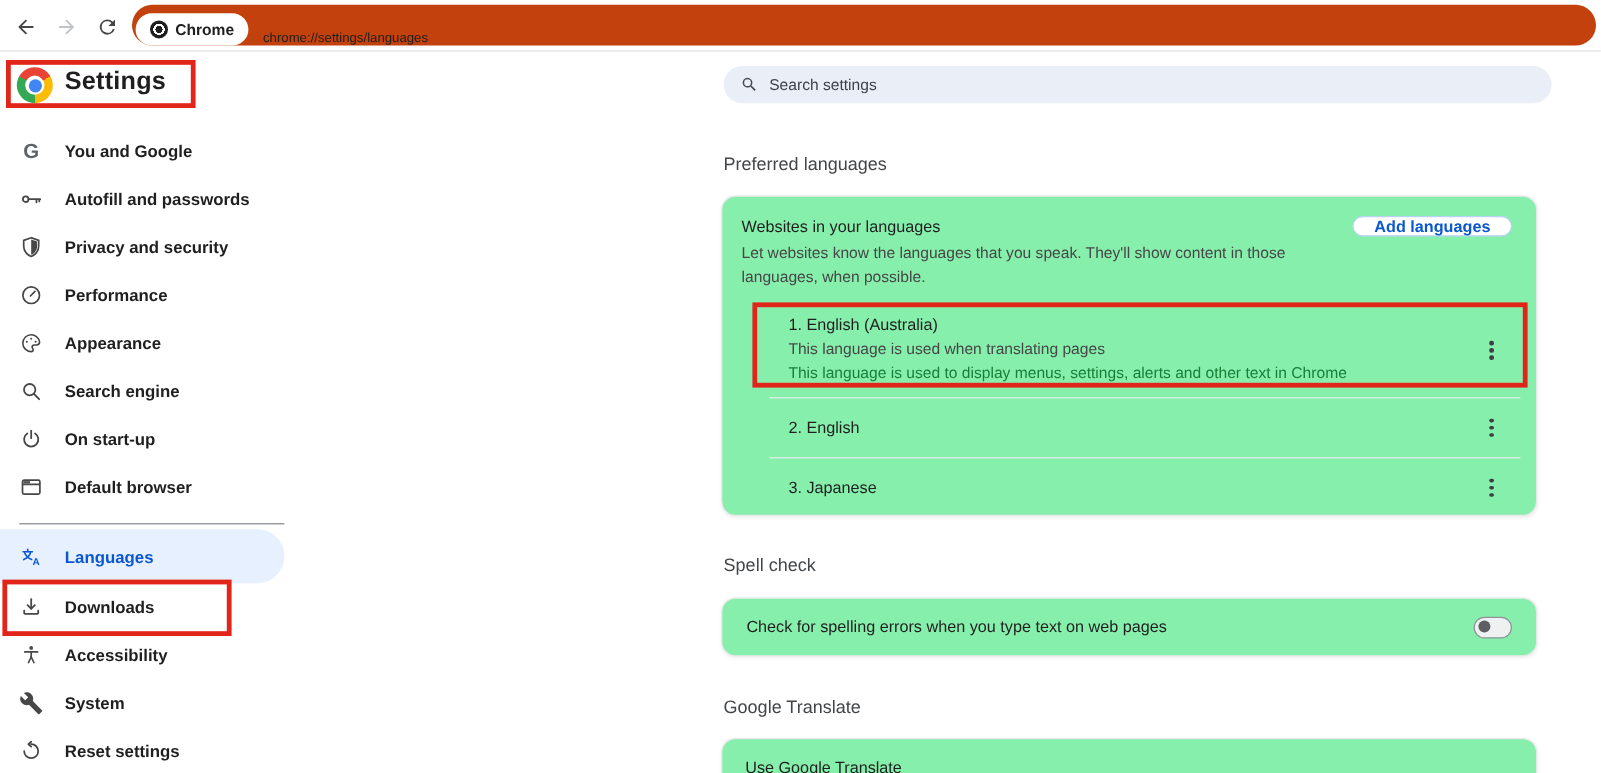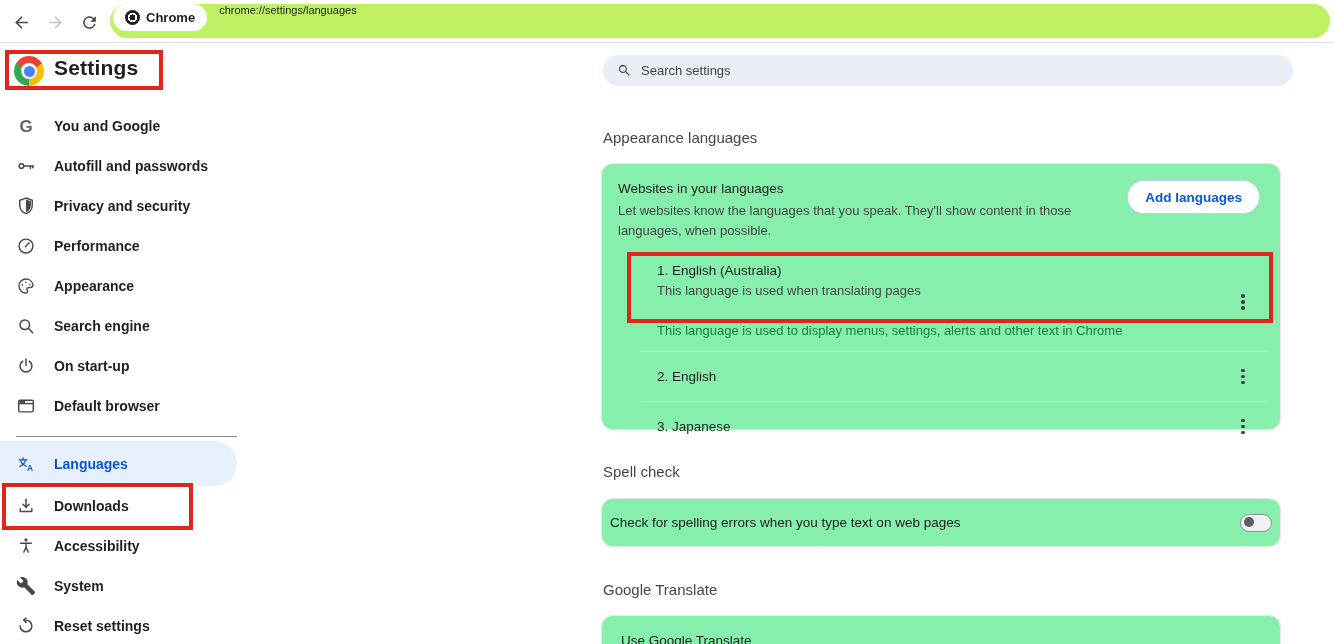--- a/index.html
+++ b/index.html
@@ -7,21 +7,21 @@
     font-family:"Liberation Sans", sans-serif; color:#1f1f1f; }
 
   
   .topbar { position:absolute; left:0; top:0; right:0; height:43px; background:#fff;
     border-bottom:1px solid #dfe2e6; z-index:5; }
   .navbtn { position:absolute; top:9px; width:26px; height:26px; display:flex;
     align-items:center; justify-content:center; border:none; background:transparent; cursor:pointer; }
   .navbtn svg { width:19px; height:19px; }
   .btn-back { left:8px; } .btn-fwd { left:42px; } .btn-reload { left:76px; }
   .omnibox { position:absolute; left:110px; right:4px; top:4px; height:34px;
-    background:#bef264; border-radius:17px; display:flex; align-items:flex-start; }
+    background:#c2410c; border-radius:17px; display:flex; align-items:flex-end; }
   .chip { display:flex; align-items:center; gap:6px; height:27px; background:#fff;
     border-radius:14px; padding:0 12px; margin-left:3px; border:none; cursor:pointer;
     font-family:inherit; }
   .chip-logo { width:15px; height:15px; border-radius:50%;
     background:radial-gradient(circle at center, #1f1f1f 0 3px, #fff 3px 4.7px, #1f1f1f 4.7px 8px); }
   .chip-label { font-size:13px; font-weight:700; color:#1f1f1f; }
   .url { margin-left:12px; font-size:11px; color:#1f1f1f; }
 
   
   .sidebar { position:absolute; left:0; top:44px; width:248px; bottom:0; background:#fff; }
@@ -51,36 +51,36 @@
   .searchbar input { border:none; outline:none; background:transparent; margin-left:9px;
     font-family:inherit; font-size:13px; color:#14532d; width:560px; }
   .searchbar input::placeholder { color:#3f4347; opacity:1; }
 
   .sec-heading { position:absolute; left:603px; font-size:15px; color:#434649; }
   .h-preferred { top:129px; } .h-spell { top:463px; } .h-translate { top:581px; }
 
   .card { position:absolute; left:601px; width:680px; background:#86efac; border:1px solid #e6e8ec;
     border-radius:12px; box-shadow:0 1px 3px rgba(0,0,0,.07); }
   .card1 { top:163px; height:267px; }
-  .card2 { top:498px; height:49px; display:flex; align-items:center; padding:0 8px; }
+  .card2 { top:498px; height:49px; display:flex; align-items:center; padding:0 20px; }
   .card3 { top:615px; height:62px; padding:15px 20px 0 19px; }
 
   .card-head { position:relative; padding:15px 180px 0 16px; }
   .card-title { font-size:13.5px; color:#1f1f1f; line-height:20px; margin-bottom:2px; }
   .card-desc { font-size:13px; color:#474747; line-height:20px; max-width:480px; }
-  .add-btn { position:absolute; right:20px; top:16px; height:34px; padding:0 17px;
+  .add-btn { position:absolute; right:20px; top:16px; height:17px; padding:0 17px;
     border:1px solid #bcd2f7; border-radius:17px; background:#fff; color:#0b57d0;
     font-family:inherit; font-size:13.5px; font-weight:600; cursor:pointer; }
 
   .rows { margin-top:12px; }
   .lang-row { position:relative; padding:8px 60px 10px 55px; }
   .lang-row.single { height:49px; display:flex; align-items:center; padding:0 60px 0 55px; }
   .lang-name { font-size:13.5px; color:#1f1f1f; line-height:20px; }
   .lang-note { font-size:13px; color:#474747; line-height:20px; }
-  .lang-ui-note { font-size:13px; color:#188038; line-height:20px;margin-top:20px; }
+  .lang-ui-note { font-size:13px; color:#188038; line-height:20px; }
   .sep { height:1px; background:#e9eaee; margin-left:39px; margin-right:13px; }
   .kebab { position:absolute; right:28px; top:50%; transform:translateY(-50%); width:18px;
     height:22px; display:flex; flex-direction:column; align-items:center; justify-content:center;
     gap:2.5px; background:transparent; border:none; cursor:pointer; }
   .kebab i { width:3.5px; height:3.5px; border-radius:50%; background:#3c4043; }
 
   .row-label { font-size:13.5px; color:#1f1f1f; }
   .switch { margin-left:auto; width:32px; height:18px; border:1.5px solid #8f9399;
     border-radius:10px; background:#eef0f2; position:relative; cursor:pointer; }
   .switch::after { content:''; position:absolute; left:3px; top:2.6px; width:10px; height:10px;
@@ -256,21 +256,21 @@
   </div>
 </div>
 
 <div class="searchbar">
   <svg viewBox="0 0 24 24">
       <path fill="#474a4d" d="M15.5 14h-.79l-.28-.27a6.5 6.5 0 1 0-.7.7l.27.28v.79l5 4.99L20.49 19zm-6 0A4.5 4.5 0 1 1 14 9.5 4.5 4.5 0 0 1 9.5 14z"></path>
     </svg>
   <input type="text" placeholder="Search settings" style="">
 </div>
 
-<div class="sec-heading h-preferred">Appearance languages</div>
+<div class="sec-heading h-preferred">Preferred languages</div>
 
 <div class="card card1">
   <div class="card-head">
     <div class="card-title">Websites in your languages</div>
     <div class="card-desc">Let websites know the languages that you speak. They'll show content in those languages, when possible.</div>
     <button class="add-btn">Add languages</button>
   </div>
   <div class="rows">
     <div class="lang-row">
       <div class="lang-name">1. English (Australia)</div>

